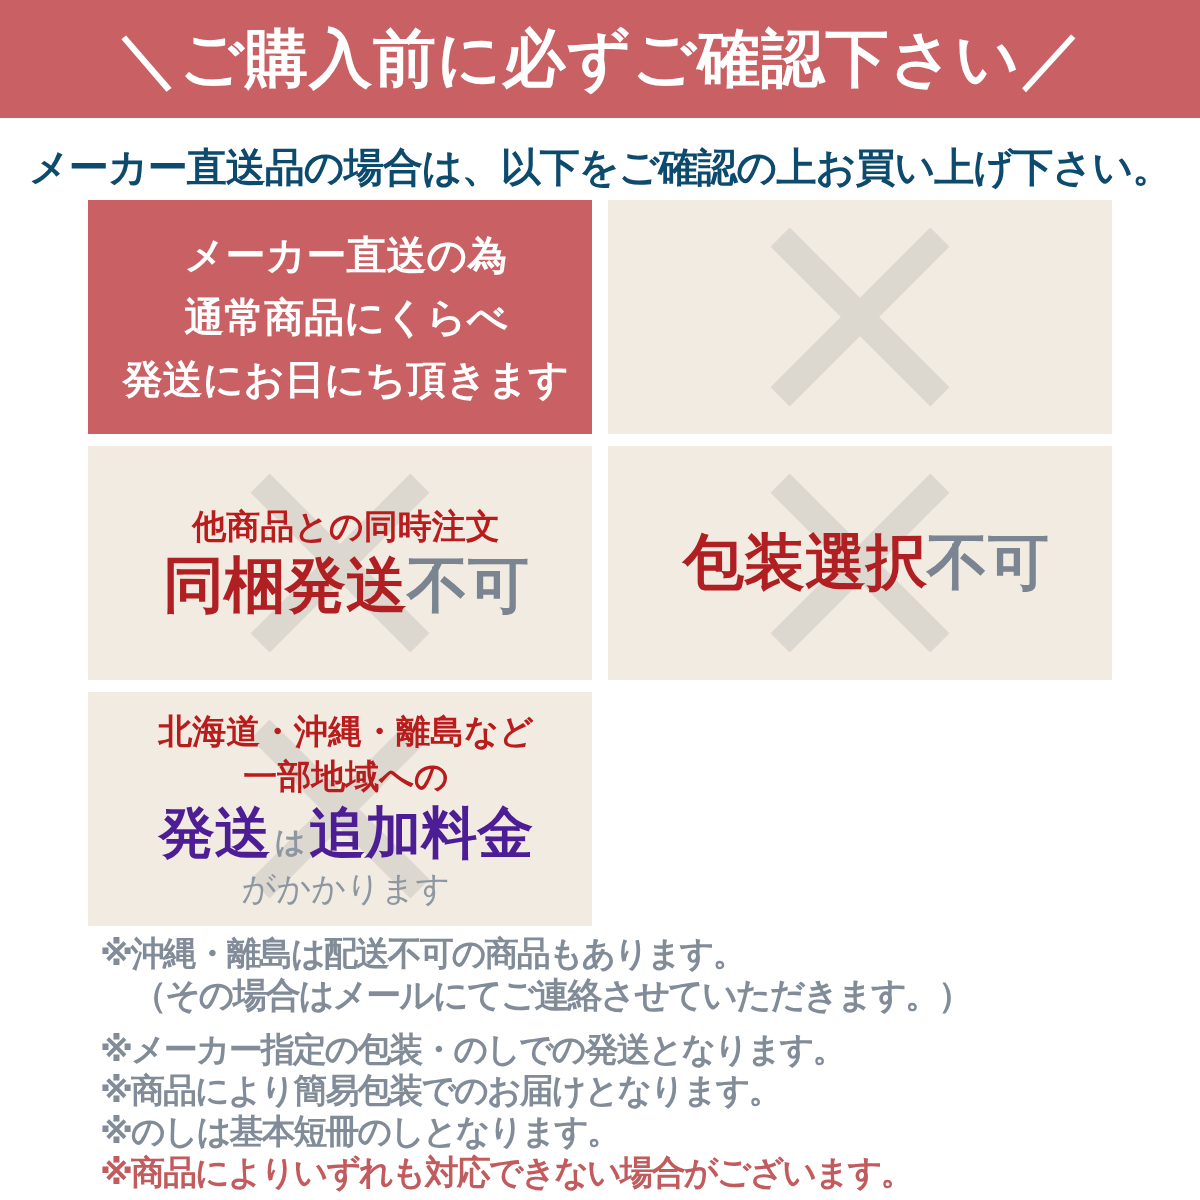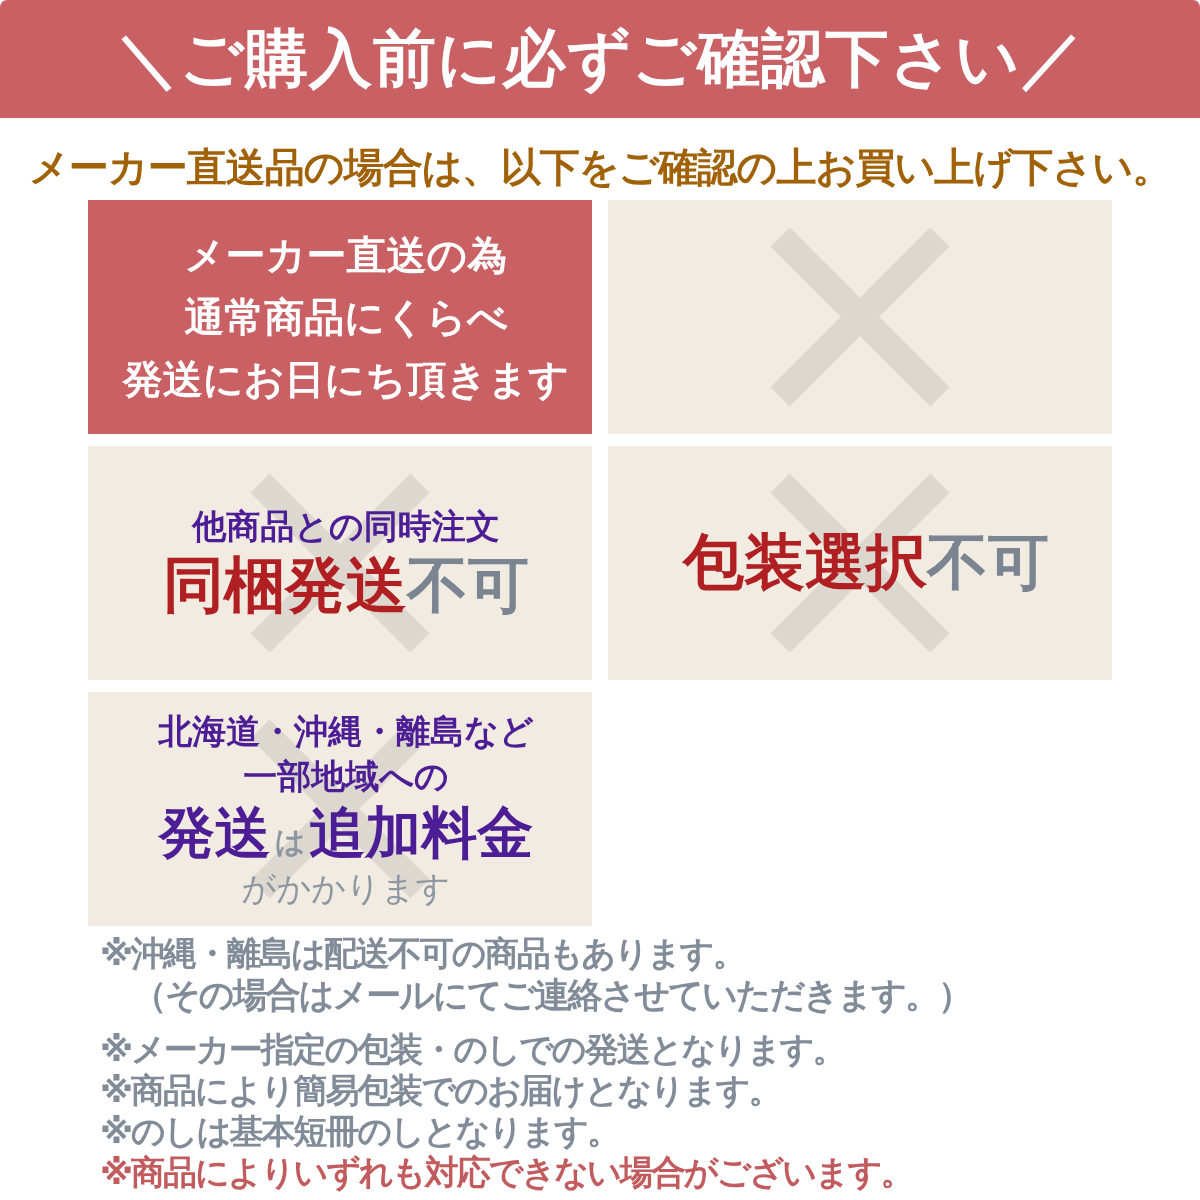--- a/index.html
+++ b/index.html
@@ -2,39 +2,39 @@
 <html><head>
 <meta charset="utf-8">
 <style>
   * { margin: 0; padding: 0; box-sizing: border-box; }
   html, body { background: #ffffff; }
   body {
     width: 1200px; height: 1200px;
     font-family: "Liberation Sans", "DejaVu Sans", sans-serif;
     overflow: hidden;
   }
-  .page { width: 1200px; height: 1200px; background: #ffffff; overflow: hidden; border-radius: 7px; }
+  .page { width: 1200px; height: 1200px; background: #ffffff; overflow: hidden; }
 
   
   .banner {
     width: 100%; height: 118px;
     background: var(--banner-bg, #c96064);
     display: flex; align-items: center; justify-content: center;
   }
   .banner h1 {
     color: #ffffff; font-size: 63px; font-weight: 700;
     letter-spacing: 1px; white-space: nowrap;
   }
 
   
   .subtitle {
     margin-top: 22px; height: 48px;
     text-align: center;
     font-size: 40px; font-weight: 600;
-    color: #a16207; letter-spacing: -1px; white-space: nowrap;
+    color: #0c4a6e; letter-spacing: -1px; white-space: nowrap;
   }
 
   
   .grid {
     margin: 12px 88px 0 88px;
     display: grid;
     grid-template-columns: 1fr 1fr;
     grid-auto-rows: 234px;
     gap: 12px 16px;
   }
@@ -59,21 +59,21 @@
     position: absolute; left: 50%; top: 50%;
     width: 226px; height: 27px;
     background: #dcd8cf; display: block;
   }
   .xmark .b1 { transform: translate(-50%, -50%) rotate(45deg); }
   .xmark .b2 { transform: translate(-50%, -50%) rotate(-45deg); }
 
   .cell-content { position: relative; z-index: 1; }
 
   .sub-line {
-    font-size: 34px; font-weight: 600; color: #4c1d95;
+    font-size: 34px; font-weight: 600; color: #b91c1c;
     line-height: 1.3; white-space: nowrap;
   }
   .sub-line.larger { font-size: 35px; }
   .main-line {
     font-size: 61px; font-weight: 800; line-height: 1.2;
     white-space: nowrap; letter-spacing: 0;
   }
   .main-line .red { color: #b01f22; }
   .main-line .gray { color: #7a8591; }
   .main-line.mt { margin-top: 6px; }

